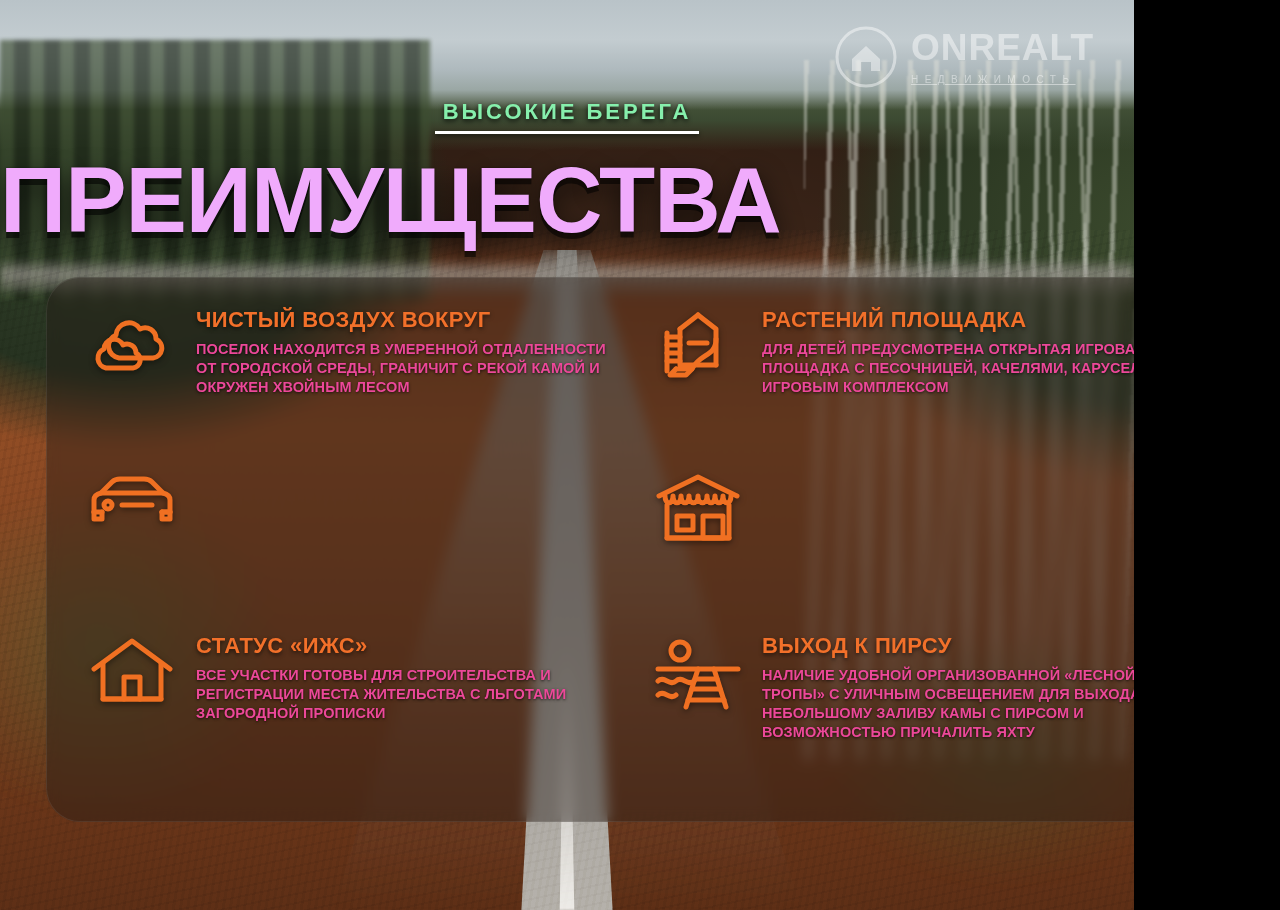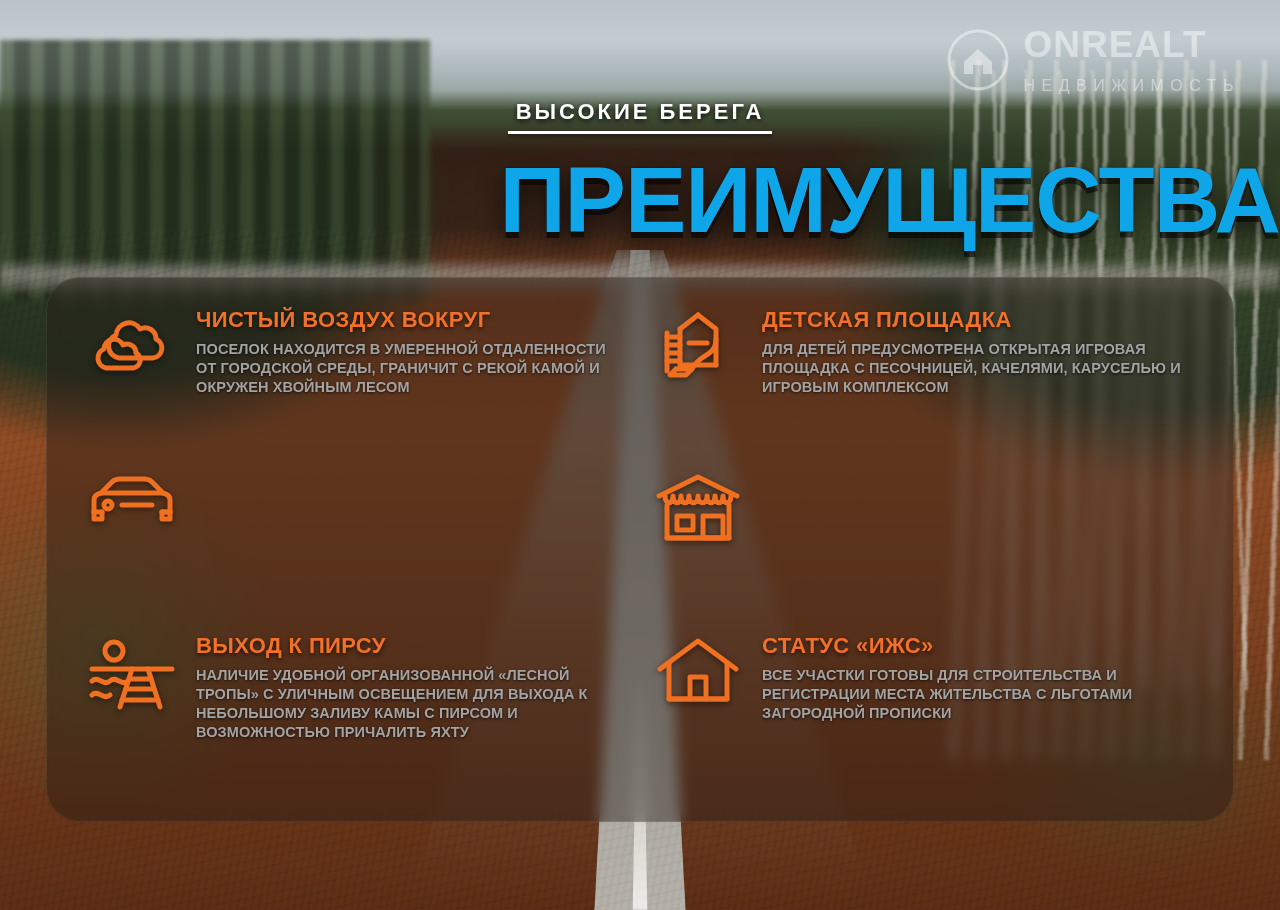--- a/index.html
+++ b/index.html
@@ -5,21 +5,21 @@
   html, body {
     margin: 0;
     padding: 0;
     background: #000;
   }
   body {
     font-family: "Liberation Sans", sans-serif;
   }
   .poster {
     position: relative;
-    width: 1280px;
+    width: 1134px;
     height: 910px;
     overflow: hidden;
     background: #3a2418;
   }
 
   
   .bg {
     position: absolute;
     inset: 0;
     background:
@@ -159,55 +159,56 @@
     pointer-events: none;
   }
   .watermark .wm-logo svg { display: block; }
   .watermark .wm-text { color: #fff; line-height: 1; }
   .wm-title {
     font-size: 37px;
     font-weight: bold;
     letter-spacing: 1px;
   }
   .wm-sub {
-    font-size: 16px;
+    font-size: 10px;
     letter-spacing: 6.5px;
-    margin-top: 15px;
+    margin-top: 9px;
+    text-decoration: underline;
   }
 
   
   .brand {
     position: absolute;
     top: 99px;
     left: 0;
     width: 100%;
     text-align: center;
-    color: #ffffff;
+    color: #86efac;
     font-size: 22px;
     font-weight: bold;
     letter-spacing: 3px;
     text-shadow: 0 2px 5px rgba(0,0,0,.85);
   }
   .brand-underline {
     position: absolute;
     top: 131px;
     left: 50%;
     transform: translateX(-50%);
     width: 264px;
     height: 3px;
     background: #fff;
     box-shadow: 0 2px 4px rgba(0,0,0,.6);
   }
   .headline {
     position: absolute;
     top: 148px;
     left: 0;
     width: 100%;
-    text-align: right;
-    color: #0ea5e9;
+    text-align: left;
+    color: #f0abfc;
     font-size: 92px;
     font-weight: bold;
     letter-spacing: -1px;
     text-shadow:
       0 6px 0 rgba(0,0,0,.55),
       0 10px 26px rgba(0,0,0,.75),
       0 0 2px rgba(0,0,0,.5);
   }
 
   
@@ -255,21 +256,21 @@
   .ftext { padding-top: 2px; }
   .ftitle {
     color: #f2702a;
     font-size: 22px;
     font-weight: bold;
     letter-spacing: .4px;
     margin-bottom: 7px;
     text-shadow: 0 2px 4px rgba(0,0,0,.6);
   }
   .fdesc {
-    color: #a3a3a3;
+    color: #ec4899;
     font-size: 14.5px;
     line-height: 1.32;
     font-weight: bold;
     letter-spacing: .1px;
     text-shadow: 0 1px 3px rgba(0,0,0,.75);
     max-width: 430px;
   }
 </style>
 </head>
 <body>
@@ -327,21 +328,21 @@
           <path d="M24 20 L42 6"></path>
           <path d="M24 20 L24 56 L60 56"></path>
           <path d="M33 34 h18"></path>
           <path d="M60 30 C 60 48 44 44 36 60 L 20 60"></path>
           <path d="M20 60 L14 66 L30 66 L36 60"></path>
           <path d="M11 24 L11 62"></path>
           <path d="M11 28 h13 M11 36 h13 M11 44 h13 M11 52 h13"></path>
         </svg>
       </div>
       <div class="ftext">
-        <div class="ftitle">ДЕТСКАЯ ПЛОЩАДКА</div>
+        <div class="ftitle">РАСТЕНИЙ ПЛОЩАДКА</div>
         <div class="fdesc">ДЛЯ ДЕТЕЙ ПРЕДУСМОТРЕНА ОТКРЫТАЯ ИГРОВАЯ ПЛОЩАДКА С ПЕСОЧНИЦЕЙ, КАЧЕЛЯМИ, КАРУСЕЛЬЮ И ИГРОВЫМ КОМПЛЕКСОМ</div>
       </div>
     </div>
 
     <div class="feature">
       <div class="ficon">
         <svg width="92" height="62" viewBox="0 0 92 62">
           <path d="M8 40 L8 28 C 8 24 11 22 15 21 L26 10 C28 8 31 7 34 7 L58 7 C61 7 64 8 66 10 L77 21 C81 22 84 24 84 28 L84 40 L76 40"></path>
           <path d="M16 40 L8 40 M84 40 L76 40"></path>
           <path d="M8 40 L8 47 L16 47 L16 40"></path>
@@ -365,44 +366,44 @@
           <rect x="24" y="44" width="16" height="14"></rect>
           <rect x="50" y="44" width="20" height="22"></rect>
         </svg>
       </div>
       <div class="ftext">
       </div>
     </div>
 
     <div class="feature">
       <div class="ficon">
+        <svg width="88" height="72" viewBox="0 0 88 72">
+          <path d="M6 34 L44 6 L82 34"></path>
+          <path d="M15 28 L15 64 L73 64 L73 28"></path>
+          <path d="M15 64 L73 64"></path>
+          <path d="M36 64 L36 42 L52 42 L52 64"></path>
+        </svg>
+      </div>
+      <div class="ftext">
+        <div class="ftitle">СТАТУС «ИЖС»</div>
+        <div class="fdesc">ВСЕ УЧАСТКИ ГОТОВЫ ДЛЯ СТРОИТЕЛЬСТВА И РЕГИСТРАЦИИ МЕСТА ЖИТЕЛЬСТВА С ЛЬГОТАМИ ЗАГОРОДНОЙ ПРОПИСКИ</div>
+      </div>
+    </div>
+
+    <div class="feature">
+      <div class="ficon">
         <svg width="92" height="78" viewBox="0 0 92 78">
           <circle cx="28" cy="16" r="9"></circle>
           <path d="M6 34 L86 34"></path>
           <path d="M6 46 C12 40 18 52 24 46 C30 40 36 52 42 46"></path>
           <path d="M6 60 C12 54 18 66 24 60"></path>
           <path d="M46 34 L34 72 M62 34 L74 72"></path>
           <path d="M43 44 L65 44 M40 54 L68 54 M36 65 L72 65"></path>
         </svg>
       </div>
       <div class="ftext">
         <div class="ftitle">ВЫХОД К ПИРСУ</div>
         <div class="fdesc">НАЛИЧИЕ УДОБНОЙ ОРГАНИЗОВАННОЙ «ЛЕСНОЙ ТРОПЫ» С УЛИЧНЫМ ОСВЕЩЕНИЕМ ДЛЯ ВЫХОДА К НЕБОЛЬШОМУ ЗАЛИВУ КАМЫ С ПИРСОМ И ВОЗМОЖНОСТЬЮ ПРИЧАЛИТЬ ЯХТУ</div>
       </div>
     </div>
 
-    <div class="feature">
-      <div class="ficon">
-        <svg width="88" height="72" viewBox="0 0 88 72">
-          <path d="M6 34 L44 6 L82 34"></path>
-          <path d="M15 28 L15 64 L73 64 L73 28"></path>
-          <path d="M15 64 L73 64"></path>
-          <path d="M36 64 L36 42 L52 42 L52 64"></path>
-        </svg>
-      </div>
-      <div class="ftext">
-        <div class="ftitle">СТАТУС «ИЖС»</div>
-        <div class="fdesc">ВСЕ УЧАСТКИ ГОТОВЫ ДЛЯ СТРОИТЕЛЬСТВА И РЕГИСТРАЦИИ МЕСТА ЖИТЕЛЬСТВА С ЛЬГОТАМИ ЗАГОРОДНОЙ ПРОПИСКИ</div>
-      </div>
-    </div>
-
   </div>
 </div>
 
 </body></html>

